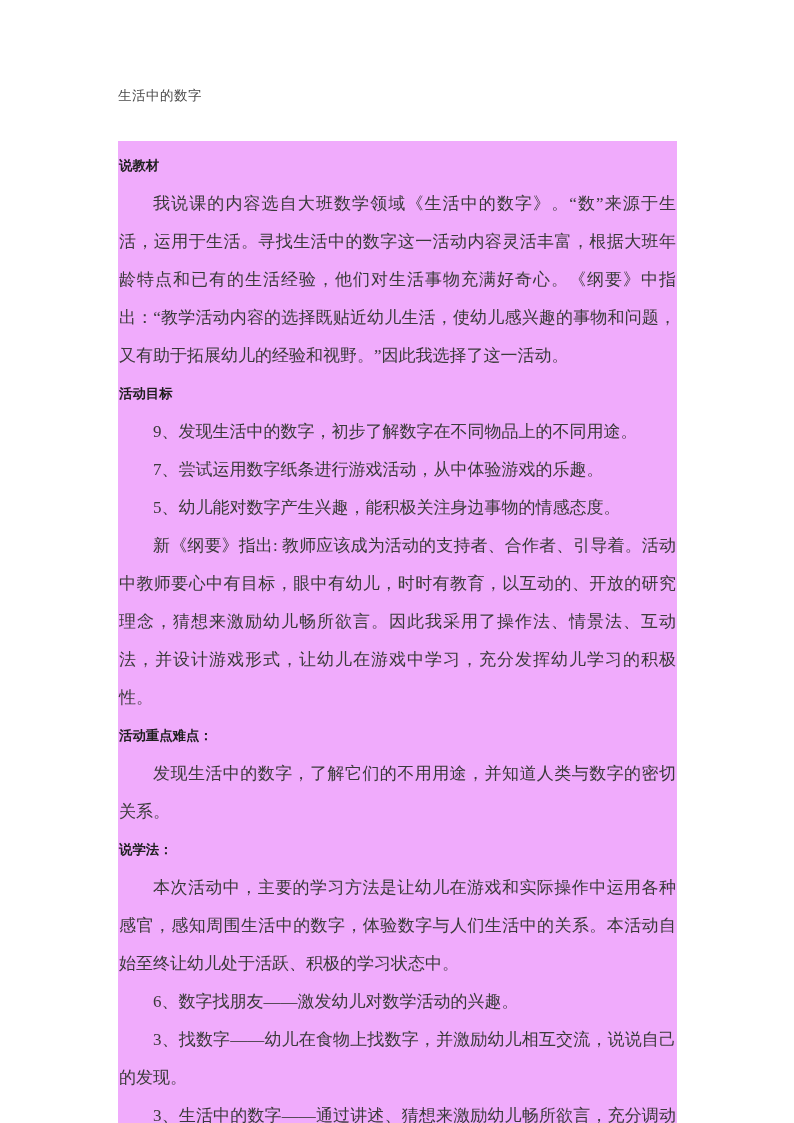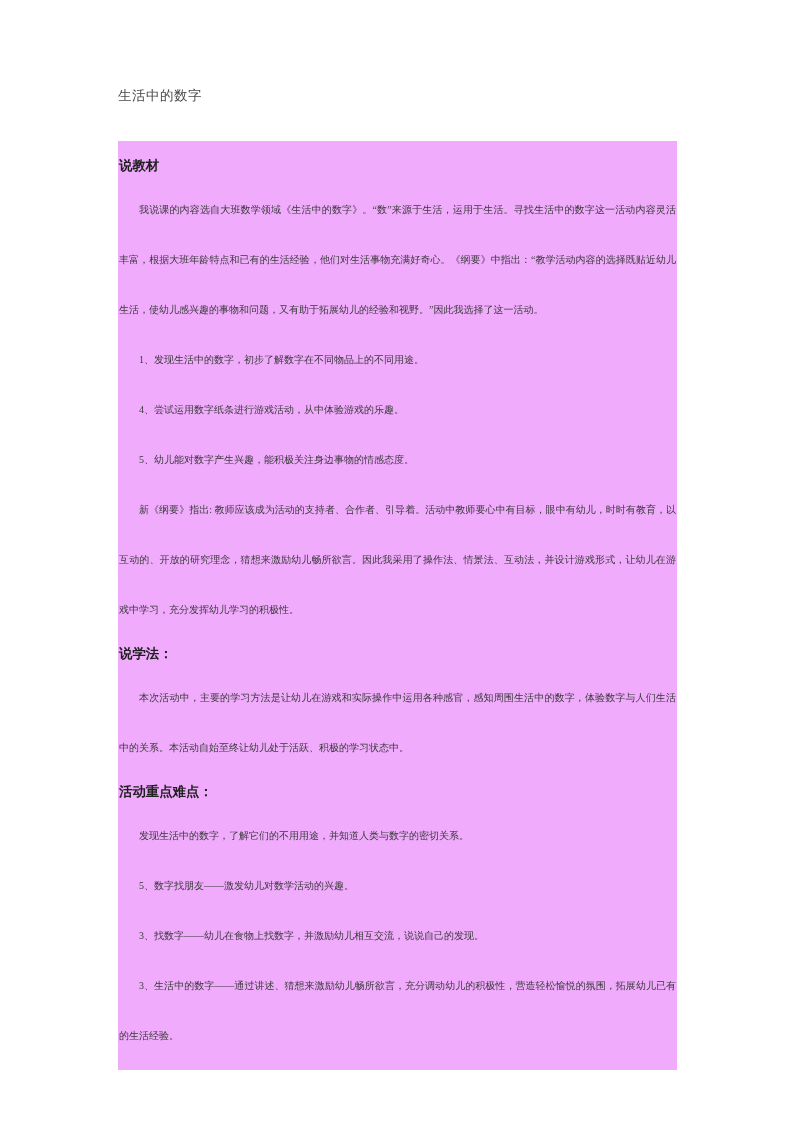--- a/index.html
+++ b/index.html
@@ -31,22 +31,22 @@
 
   .content h2 {
     font-size: 13.4px;
     font-weight: bold;
     color: #1f1f1f;
     line-height: 38px;
     text-align: left;
   }
 
   .content p {
-    font-size: 10px;
-    line-height: 50px;
+    font-size: 17px;
+    line-height: 38px;
     color: #3a3a3a;
     text-align: justify;
     text-justify: inter-ideograph;
     text-indent: 2em;
   }
 </style>
 </head>
 <body>
 
 <div class="page">
@@ -54,39 +54,40 @@
   <h1 class="doc-title">生活中的数字</h1>
 
   <div class="content">
 
     <section>
       <h2>说教材</h2>
       <p>我说课的内容选自大班数学领域《生活中的数字》。“数”来源于生活，运用于生活。寻找生活中的数字这一活动内容灵活丰富，根据大班年龄特点和已有的生活经验，他们对生活事物充满好奇心。《纲要》中指出：“教学活动内容的选择既贴近幼儿生活，使幼儿感兴趣的事物和问题，又有助于拓展幼儿的经验和视野。”因此我选择了这一活动。</p>
     </section>
 
     <section>
-      <p>1、发现生活中的数字，初步了解数字在不同物品上的不同用途。</p>
-      <p>4、尝试运用数字纸条进行游戏活动，从中体验游戏的乐趣。</p>
+      <h2>活动目标</h2>
+      <p>9、发现生活中的数字，初步了解数字在不同物品上的不同用途。</p>
+      <p>7、尝试运用数字纸条进行游戏活动，从中体验游戏的乐趣。</p>
       <p>5、幼儿能对数字产生兴趣，能积极关注身边事物的情感态度。</p>
     </section>
 
     <section>
       <p>新《纲要》指出: 教师应该成为活动的支持者、合作者、引导着。活动中教师要心中有目标，眼中有幼儿，时时有教育，以互动的、开放的研究理念，猜想来激励幼儿畅所欲言。因此我采用了操作法、情景法、互动法，并设计游戏形式，让幼儿在游戏中学习，充分发挥幼儿学习的积极性。</p>
     </section>
 
     <section>
+      <h2>活动重点难点：</h2>
+      <p>发现生活中的数字，了解它们的不用用途，并知道人类与数字的密切关系。</p>
+    </section>
+
+    <section>
       <h2>说学法：</h2>
       <p>本次活动中，主要的学习方法是让幼儿在游戏和实际操作中运用各种感官，感知周围生活中的数字，体验数字与人们生活中的关系。本活动自始至终让幼儿处于活跃、积极的学习状态中。</p>
     </section>
 
     <section>
-      <h2>活动重点难点：</h2>
-      <p>发现生活中的数字，了解它们的不用用途，并知道人类与数字的密切关系。</p>
-    </section>
-
-    <section>
-      <p>5、数字找朋友——激发幼儿对数学活动的兴趣。</p>
+      <p>6、数字找朋友——激发幼儿对数学活动的兴趣。</p>
       <p>3、找数字——幼儿在食物上找数字，并激励幼儿相互交流，说说自己的发现。</p>
       <p>3、生活中的数字——通过讲述、猜想来激励幼儿畅所欲言，充分调动幼儿的积极性，营造轻松愉悦的氛围，拓展幼儿已有的生活经验。</p>
     </section>
 
   </div>
 </div>
 
 </body></html>

